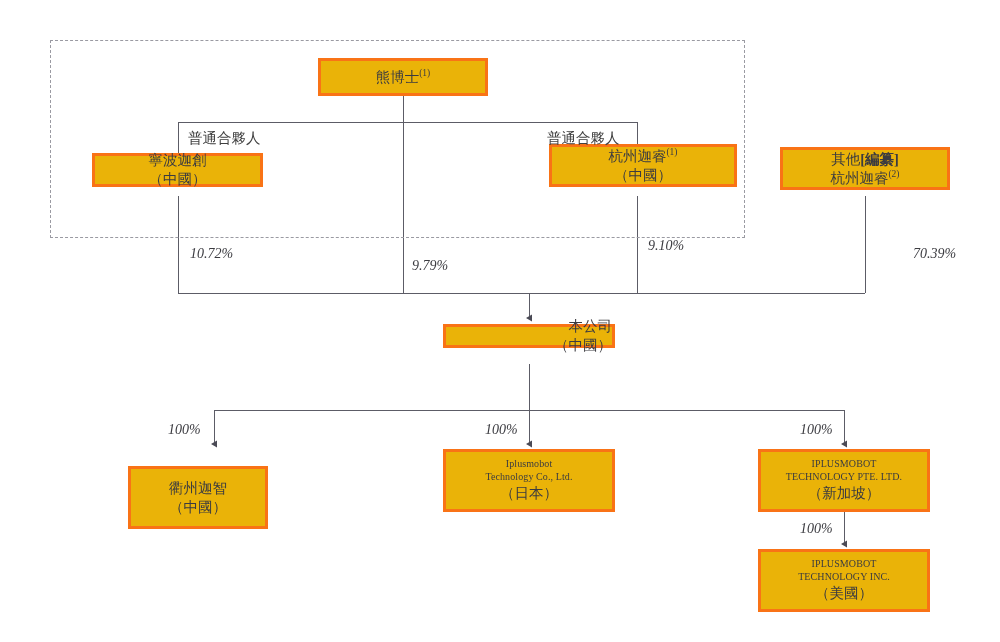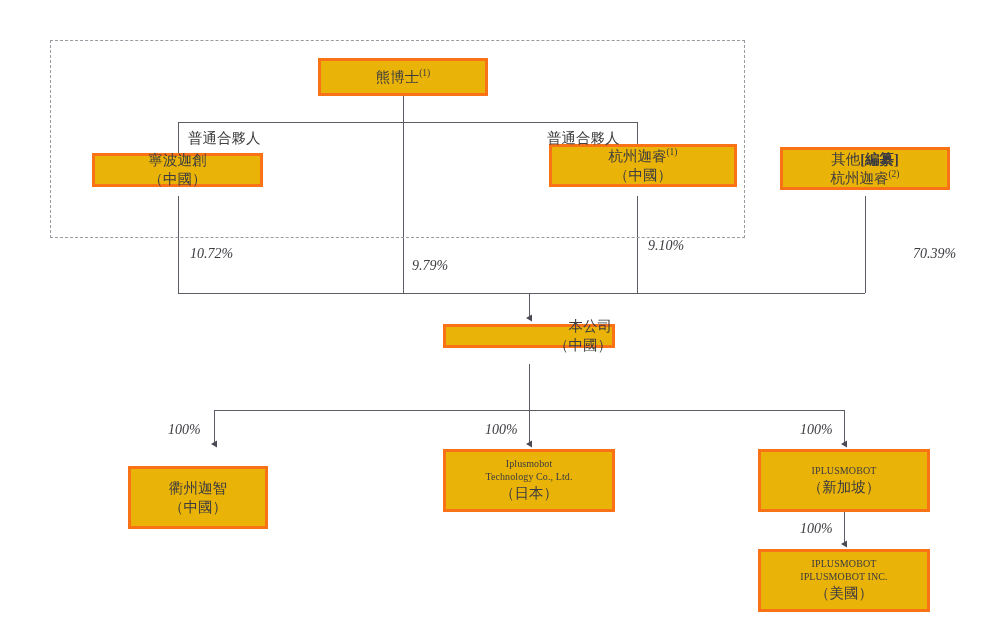--- a/index.html
+++ b/index.html
@@ -121,22 +121,23 @@
   </div>
 
   <div class="box" style="left:443px;top:449px;width:172px;height:63px;">
     <span class="ln en">Iplusmobot</span>
     <span class="ln en">Technology Co., Ltd.</span>
     <span class="ln">（日本）</span>
   </div>
 
   <div class="box" style="left:758px;top:449px;width:172px;height:63px;">
     <span class="ln en">IPLUSMOBOT</span>
+    <span class="ln en">TECHNOLOGY PTE. LTD.</span>
     <span class="ln">（新加坡）</span>
   </div>
 
   <div class="box" style="left:758px;top:549px;width:172px;height:63px;">
     <span class="ln en">IPLUSMOBOT</span>
-    <span class="ln en">IPLUSMOBOT INC.</span>
+    <span class="ln en">TECHNOLOGY INC.</span>
     <span class="ln">（美國）</span>
   </div>
 
 </div>
 
 </body></html>

